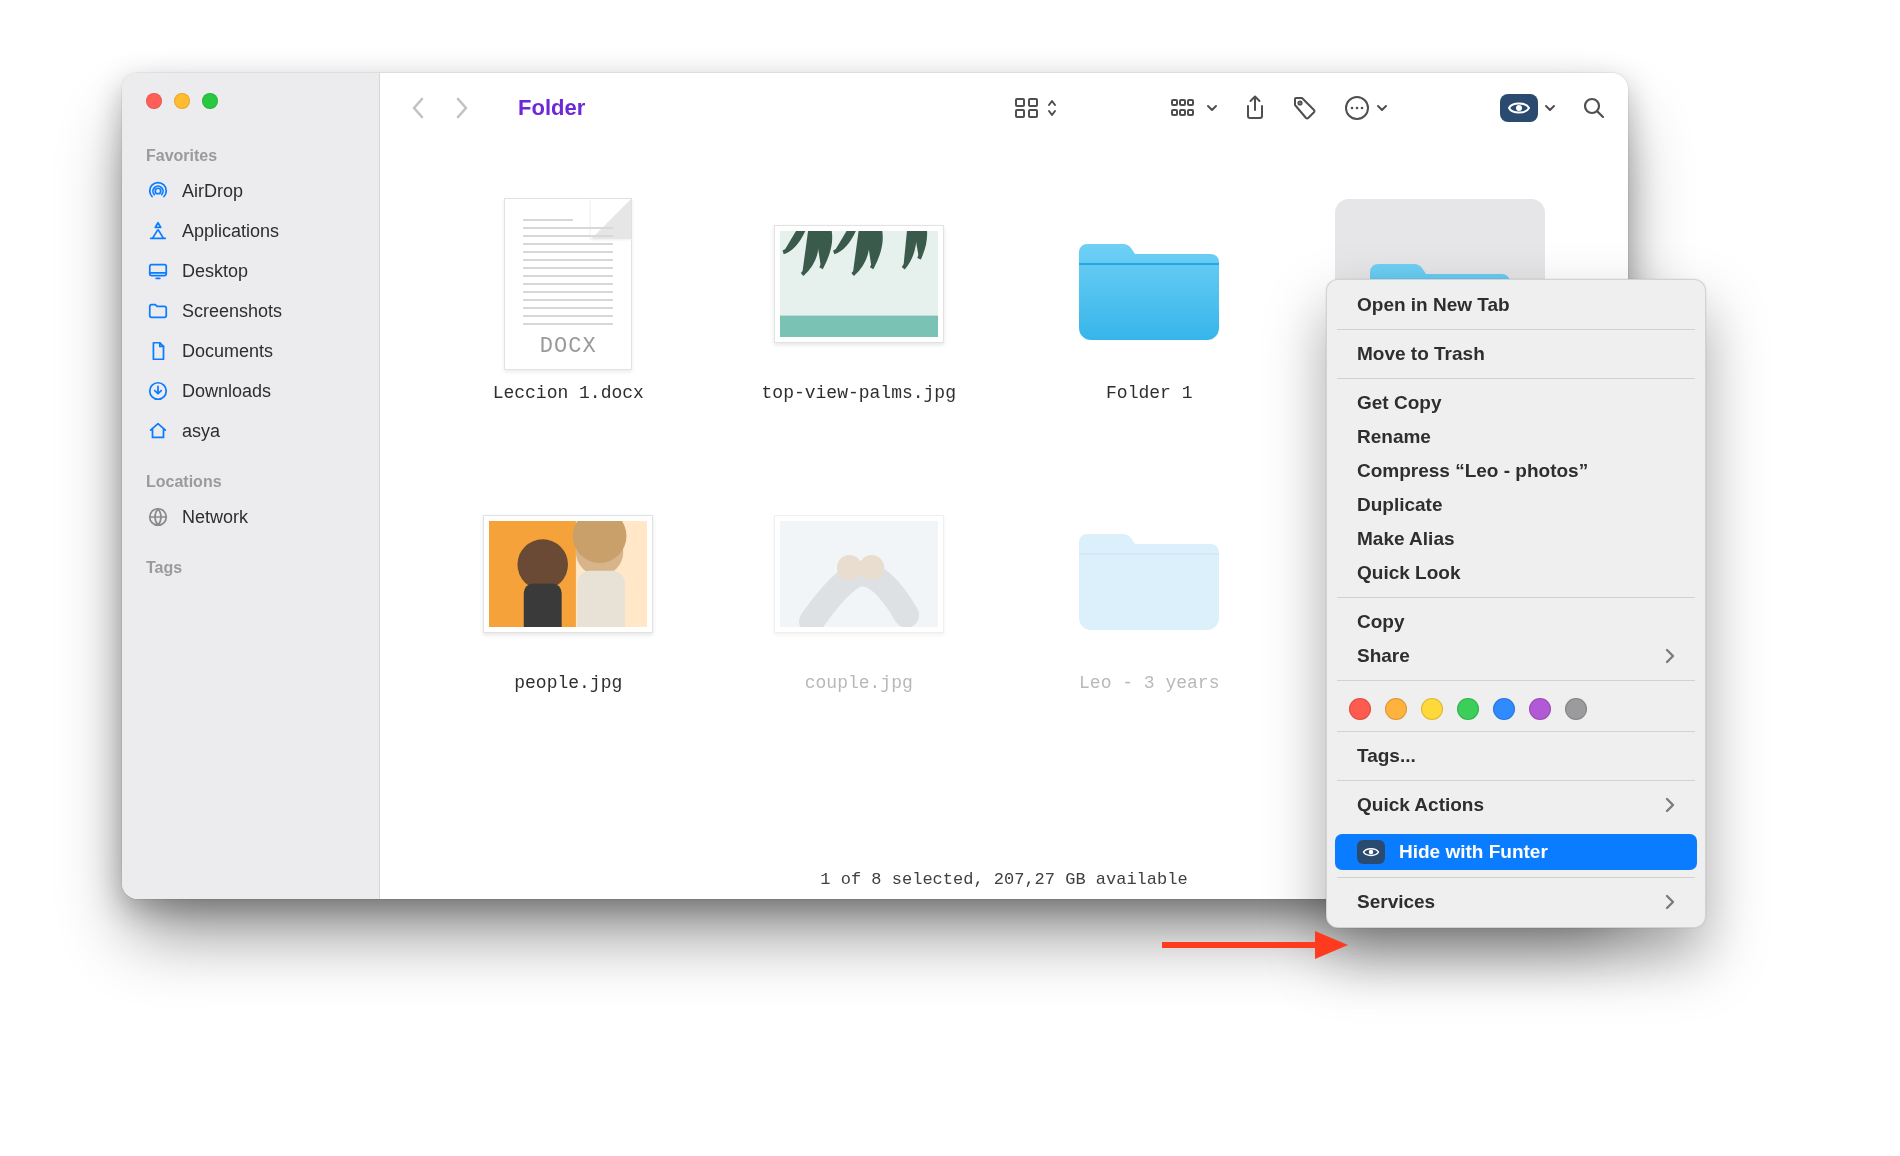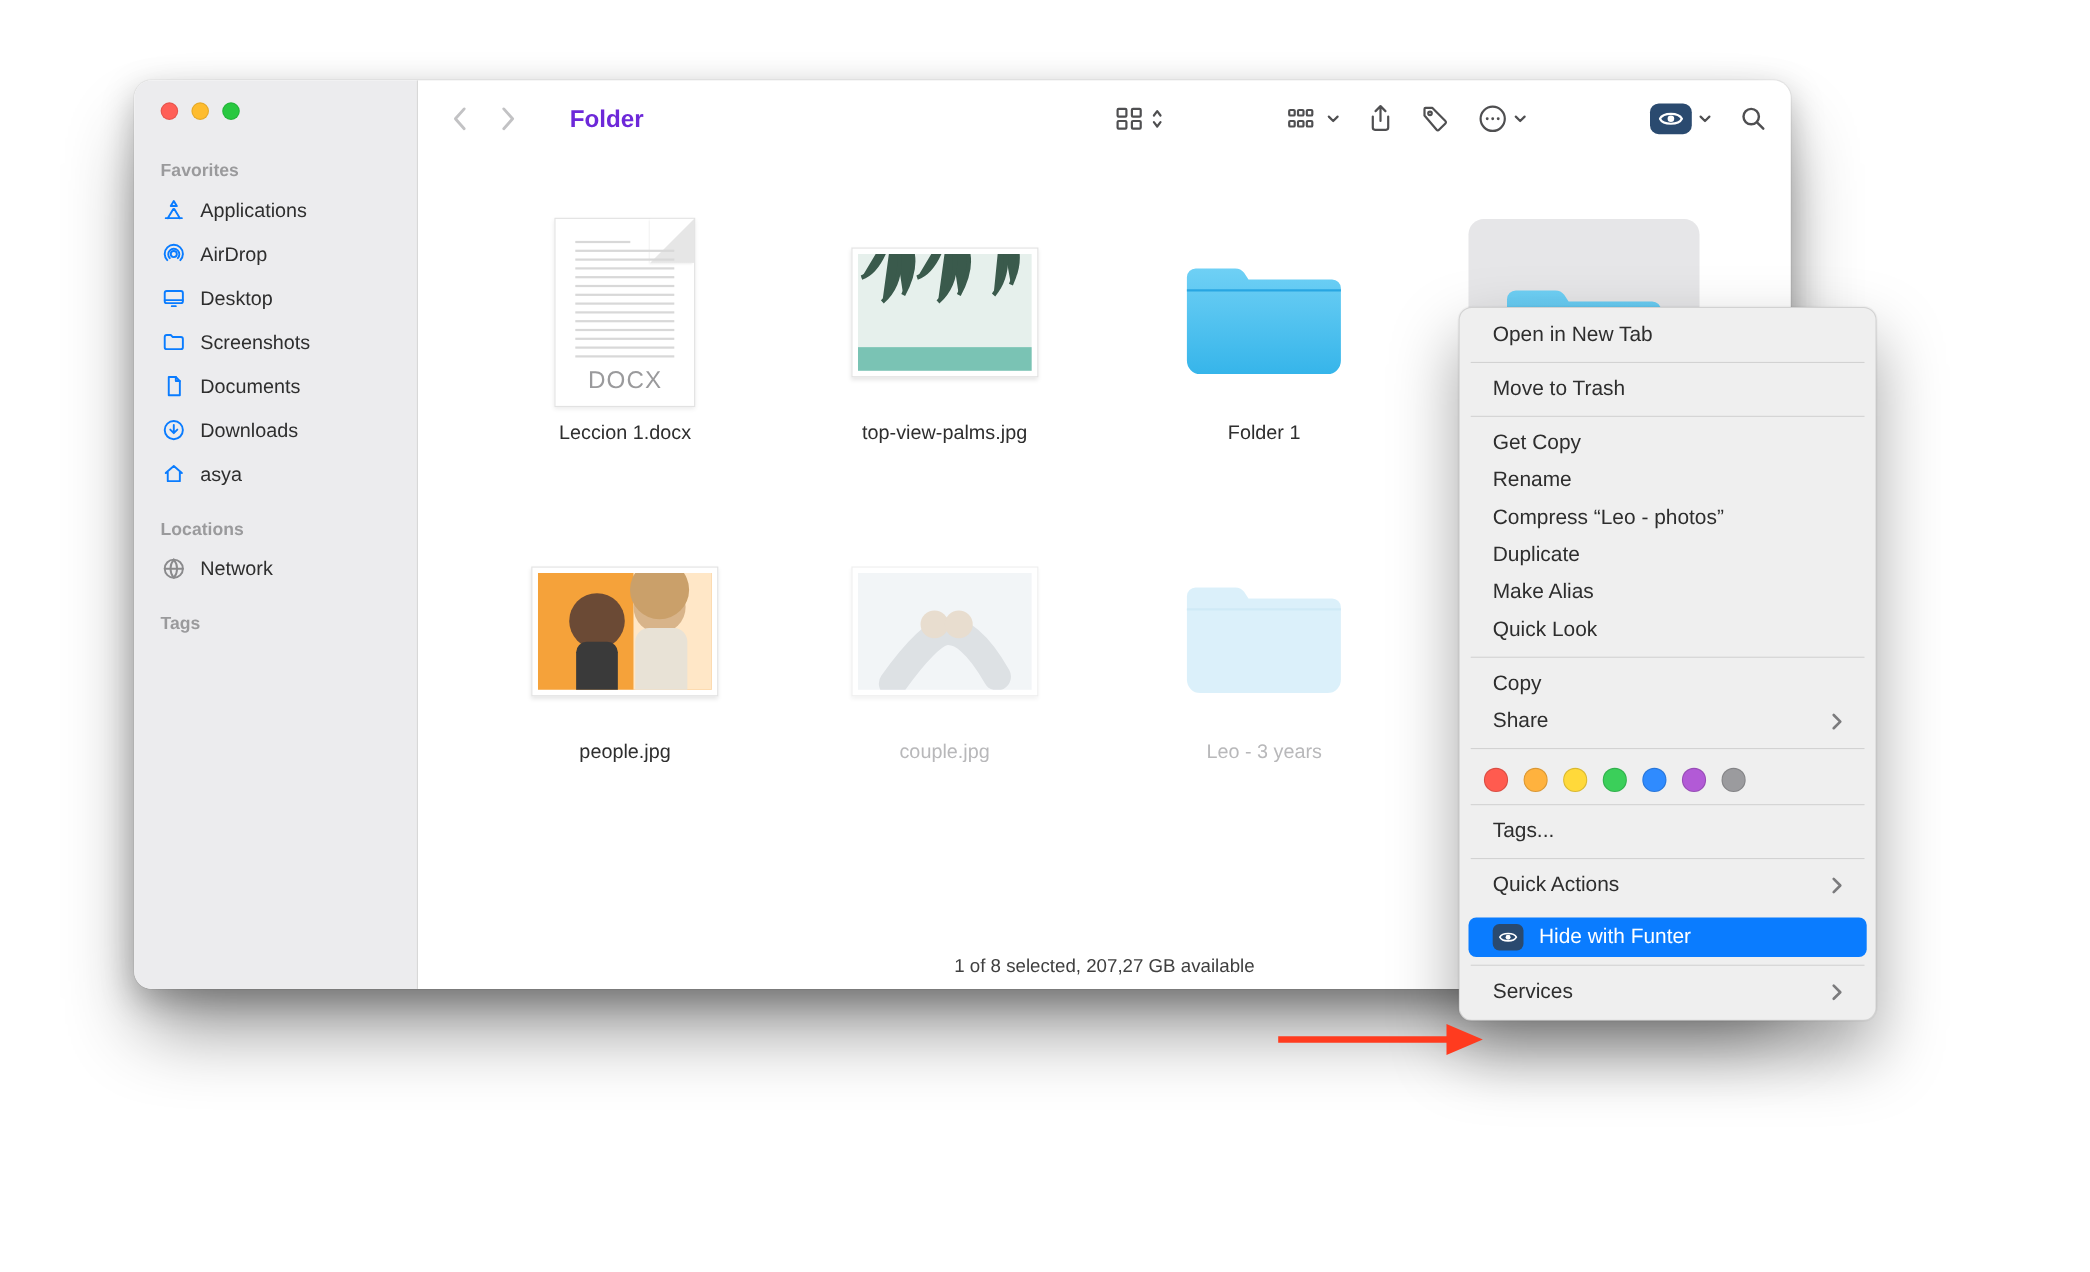--- a/index.html
+++ b/index.html
@@ -88,21 +88,21 @@
   .tb-chip{
     display:flex;align-items:center;gap:6px;
     color:var(--toolbar-icon);
   }
   .eye-chip{
     background:#2a4a6f;color:#fff;border-radius:8px;
     width:38px;height:28px;display:flex;align-items:center;justify-content:center;
   }
 
   .content{
-    flex:1;position:relative;overflow:hidden;
+    flex:1;position:relative;overflow:hidden;font-family:Liberation Mono, monospace;
   }
   .grid{
     position:absolute;inset:0;padding:56px 48px 0 48px;
     display:grid;
     grid-template-columns:repeat(4,1fr);
     grid-auto-rows:290px;
     justify-items:center;
     align-items:start;
     column-gap:10px;
   }
@@ -177,21 +177,21 @@
     background:var(--context-bg);
     border:1px solid var(--context-border);
     border-radius:12px;
     box-shadow:0 30px 60px rgba(0,0,0,.35),0 0 0 1px rgba(0,0,0,.03);
     padding:8px 0;
     font-size:19px;
     color:#2e2e2e;
   }
   .cm-item{
     padding:6px 22px;display:flex;align-items:center;justify-content:space-between;
-    margin:0 8px;border-radius:7px;cursor:default;
+    margin:0 8px;border-radius:7px;cursor:default;font-weight:bold;
   }
   .cm-item.highlight{background:var(--selection);color:#fff;margin-top:12px;}
   .cm-item .left{display:flex;align-items:center;gap:14px;}
   .cm-item .left .mini-eye{
     background:#2a4a6f;color:#fff;border-radius:6px;
     width:28px;height:24px;display:flex;align-items:center;justify-content:center;
     flex:0 0 28px;
   }
   .cm-sep{height:1px;background:rgba(0,0,0,.12);margin:7px 10px;}
   .cm-tags{display:flex;gap:14px;padding:10px 22px 4px 22px;}
@@ -216,34 +216,34 @@
       <div class="traffic-lights">
         <div class="tl red"></div>
         <div class="tl yellow"></div>
         <div class="tl green"></div>
       </div>
       <div id="sidebar-mount">
           <div class="sb-section-title">Favorites</div>
           <div class="sb-item">
             <span class="ic">
               <svg width="22" height="22" viewBox="0 0 24 24" fill="none" stroke="currentColor" stroke-width="1.9" stroke-linecap="round" stroke-linejoin="round">
-                <path d="M12 3 l3 5 h-6 z M6 20 l5.5-9 M18 20 l-5.5-9 M4 20 h16"></path>
-              </svg>
-            </span>
-            <span>Applications</span>
-          </div>
-          <div class="sb-item">
-            <span class="ic">
-              <svg width="22" height="22" viewBox="0 0 24 24" fill="none" stroke="currentColor" stroke-width="1.9" stroke-linecap="round" stroke-linejoin="round">
                 <circle cx="12" cy="12" r="3"></circle>
                 <path d="M5.5 18 a9 9 0 1 1 13 0"></path>
                 <path d="M8 16 a5.5 5.5 0 1 1 8 0"></path>
               </svg>
             </span>
             <span>AirDrop</span>
+          </div>
+          <div class="sb-item">
+            <span class="ic">
+              <svg width="22" height="22" viewBox="0 0 24 24" fill="none" stroke="currentColor" stroke-width="1.9" stroke-linecap="round" stroke-linejoin="round">
+                <path d="M12 3 l3 5 h-6 z M6 20 l5.5-9 M18 20 l-5.5-9 M4 20 h16"></path>
+              </svg>
+            </span>
+            <span>Applications</span>
           </div>
           <div class="sb-item">
             <span class="ic">
               <svg width="22" height="22" viewBox="0 0 24 24" fill="none" stroke="currentColor" stroke-width="1.9" stroke-linecap="round" stroke-linejoin="round">
                 <rect x="3" y="5" width="18" height="12" rx="2"></rect>
                 <path d="M3 14 h18 M10 20 h4"></path>
               </svg>
             </span>
             <span>Desktop</span>
           </div>

